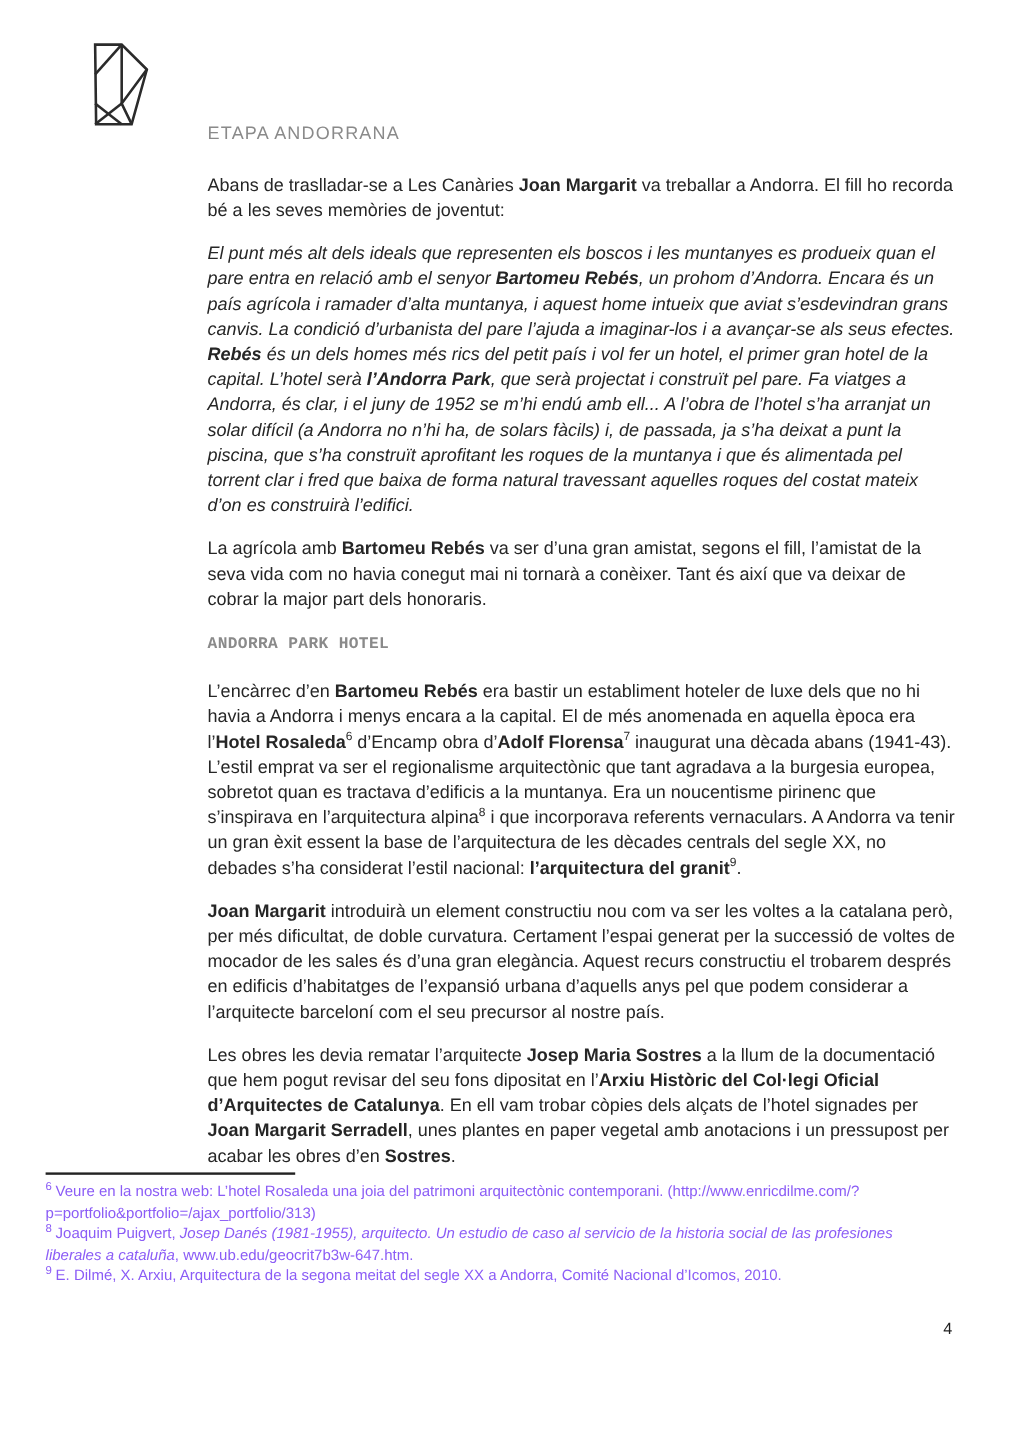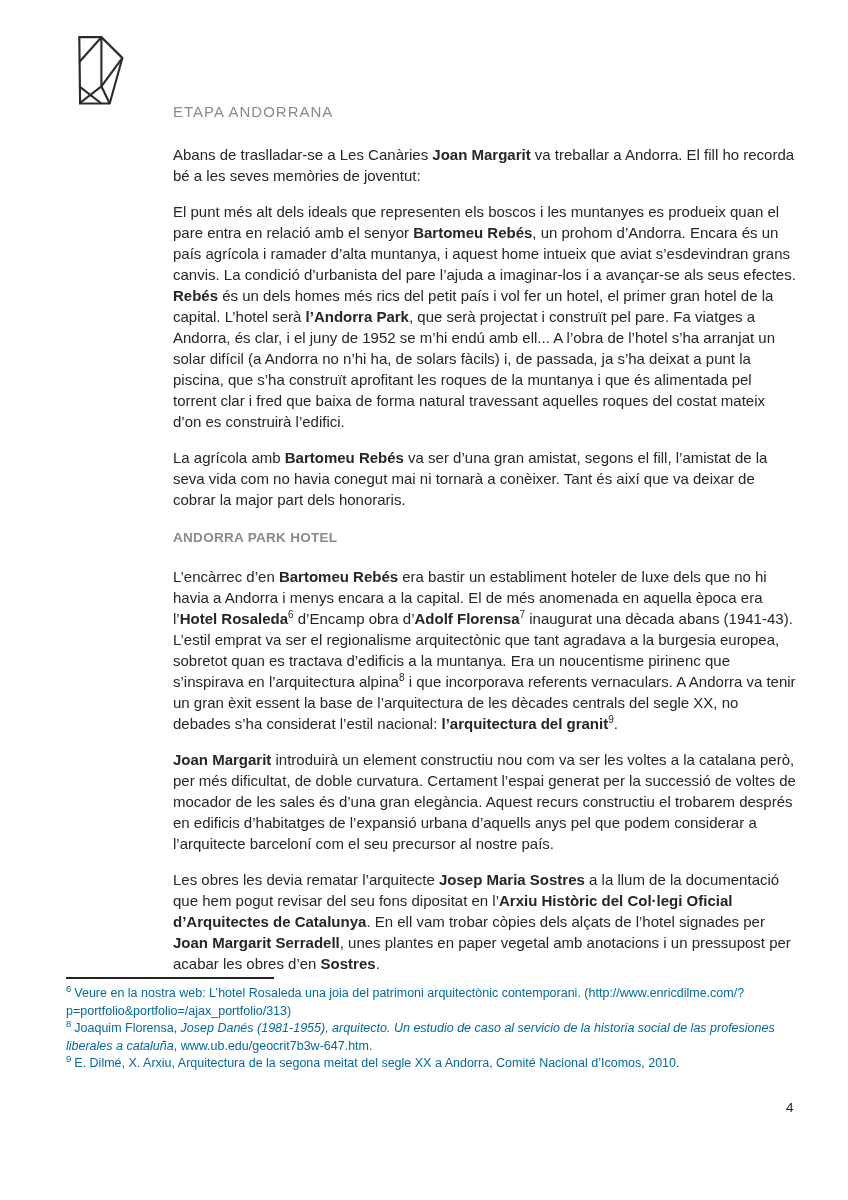--- a/index.html
+++ b/index.html
@@ -4,24 +4,24 @@
 <style>
   html,body{margin:0;padding:0;background:#ffffff;}
   .page{
     position:relative;width:848px;height:1200px;background:#ffffff;overflow:hidden;
     font-family:"Liberation Sans",sans-serif;color:#262626;
   }
   .logo{position:absolute;left:71px;top:29px;width:58px;height:86px;}
   .content{position:absolute;left:173px;top:103px;width:624px;}
   h1.section{font-size:15px;font-weight:400;color:#8a8a8a;letter-spacing:1px;margin:0 0 24px 0;}
   .content p{font-size:15px;line-height:21px;margin:0 0 15px 0;}
-  p.quote{}
-  h2.subsection{font-size:13.5px;font-weight:700;color:#8a8a8a;letter-spacing:0.3px;margin:20px 0 21px 0;}
+  p.quote{font-style:italic;}
+  h2.subsection{font-size:13.5px;font-weight:700;color:#8a8a8a;letter-spacing:0.3px;margin:20px 0 21px 0;font-family:Liberation Mono, monospace;}
   .content sup{font-size:10px;line-height:0;vertical-align:super;}
-  .footnotes{position:absolute;left:66px;top:977px;width:748px;font-size:12.5px;line-height:17.5px;color:#0369a1;}
+  .footnotes{position:absolute;left:38px;top:977px;width:748px;font-size:12.5px;line-height:17.5px;color:#8b5cf6;}
   .fn-rule{width:208px;border-top:2px solid #222222;margin:0 0 6px 0;}
   .footnote{margin:0;}
   .footnote sup{font-size:9.5px;margin-right:3px;line-height:0;vertical-align:super;}
   .page-number{position:absolute;left:786px;top:1100px;font-size:13.5px;color:#1f1f1f;}
   svg .ln{fill:none;stroke:#2b2b2b;stroke-width:2.6;stroke-linejoin:miter;stroke-linecap:butt;}
 </style>
 </head>
 <body>
 
 <div class="page">
@@ -44,19 +44,19 @@
     <p><span>La agrícola amb </span><span style="font-weight: 700;">Bartomeu Rebés</span><span> va ser d’una gran amistat, segons el fill, l’amistat de la seva vida com no havia conegut mai ni tornarà a conèixer. Tant és així que va deixar de cobrar la major part dels honoraris.</span></p>
     <h2 class="subsection">ANDORRA PARK HOTEL</h2>
     <p><span>L’encàrrec d’en </span><span style="font-weight: 700;">Bartomeu Rebés</span><span> era bastir un establiment hoteler de luxe dels que no hi havia a Andorra i menys encara a la capital. El de més anomenada en aquella època era l’</span><span style="font-weight: 700;">Hotel Rosaleda</span><sup>6</sup><span> d’Encamp obra d’</span><span style="font-weight: 700;">Adolf Florensa</span><sup>7</sup><span> inaugurat una dècada abans (1941-43). L’estil emprat va ser el regionalisme arquitectònic que tant agradava a la burgesia europea, sobretot quan es tractava d’edificis a la muntanya. Era un noucentisme pirinenc que s’inspirava en l’arquitectura alpina</span><sup>8</sup><span> i que incorporava referents vernaculars. A Andorra va tenir un gran èxit essent la base de l’arquitectura de les dècades centrals del segle XX, no debades s’ha considerat l’estil nacional: </span><span style="font-weight: 700;">l’arquitectura del granit</span><sup>9</sup><span>.</span></p>
     <p><span style="font-weight: 700;">Joan Margarit</span><span> introduirà un element constructiu nou com va ser les voltes a la catalana però, per més dificultat, de doble curvatura. Certament l’espai generat per la successió de voltes de mocador de les sales és d’una gran elegància. Aquest recurs constructiu el trobarem després en edificis d’habitatges de l’expansió urbana d’aquells anys pel que podem considerar a l’arquitecte barceloní com el seu precursor al nostre país.</span></p>
     <p><span>Les obres les devia rematar l’arquitecte </span><span style="font-weight: 700;">Josep Maria Sostres</span><span> a la llum de la documentació que hem pogut revisar del seu fons dipositat en l’</span><span style="font-weight: 700;">Arxiu Històric del Col·legi Oficial d’Arquitectes de Catalunya</span><span>. En ell vam trobar còpies dels alçats de l’hotel signades per </span><span style="font-weight: 700;">Joan Margarit Serradell</span><span>, unes plantes en paper vegetal amb anotacions i un pressupost per acabar les obres d’en </span><span style="font-weight: 700;">Sostres</span><span>.</span></p>
   </div>
 
   <div class="footnotes">
     <div class="fn-rule"></div>
     <div class="footnote"><sup>6</sup><span><span>Veure en la nostra web: L’hotel Rosaleda una joia del patrimoni arquitectònic contemporani. (http://www.enricdilme.com/?p=portfolio&amp;portfolio=/ajax_portfolio/313)</span></span></div>
-    <div class="footnote"><sup>8</sup><span><span>Joaquim Florensa, </span><span style="font-style: italic;">Josep Danés (1981-1955), arquitecto. Un estudio de caso al servicio de la historia social de las profesiones liberales a cataluña</span><span>, www.ub.edu/geocrit7b3w-647.htm.</span></span></div>
+    <div class="footnote"><sup>8</sup><span><span>Joaquim Puigvert, </span><span style="font-style: italic;">Josep Danés (1981-1955), arquitecto. Un estudio de caso al servicio de la historia social de las profesiones liberales a cataluña</span><span>, www.ub.edu/geocrit7b3w-647.htm.</span></span></div>
     <div class="footnote"><sup>9</sup><span><span>E. Dilmé, X. Arxiu, </span><span style="">Arquitectura de la segona meitat del segle XX a Andorra</span><span>, Comité Nacional d’Icomos, 2010.</span></span></div>
   </div>
 
   <div class="page-number">4</div>
 
 </div>
 
 </body></html>

